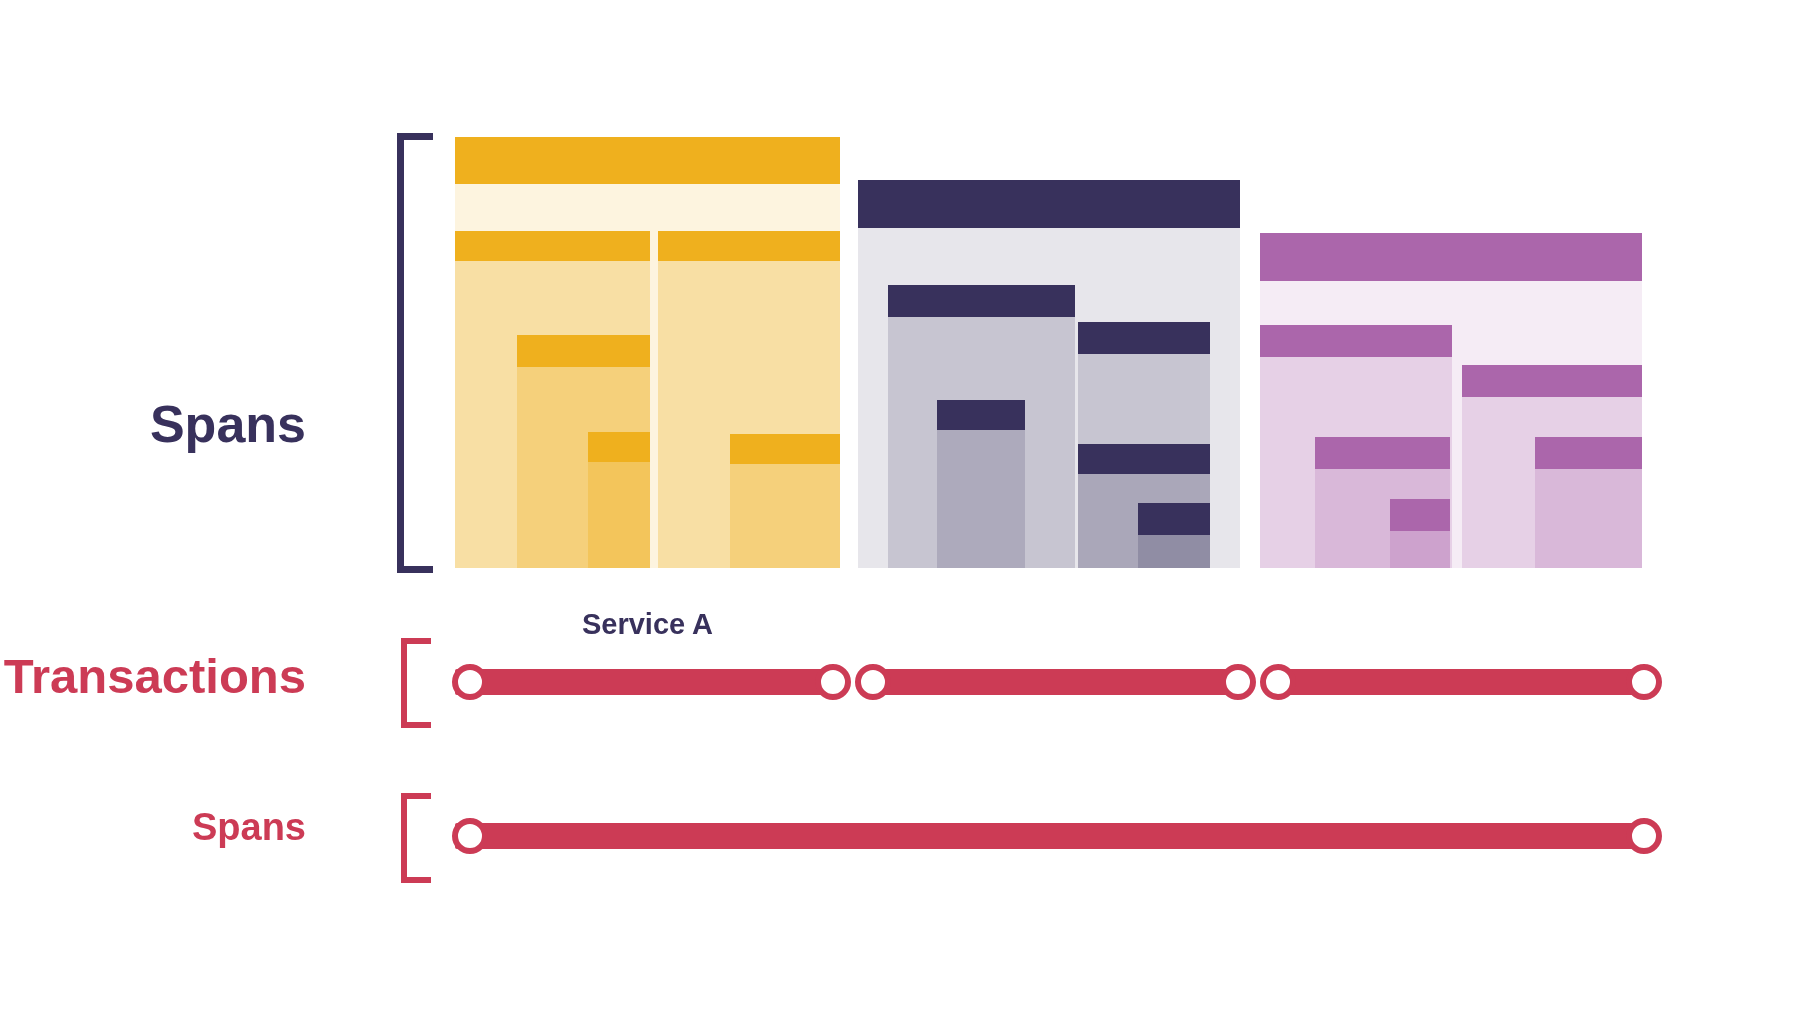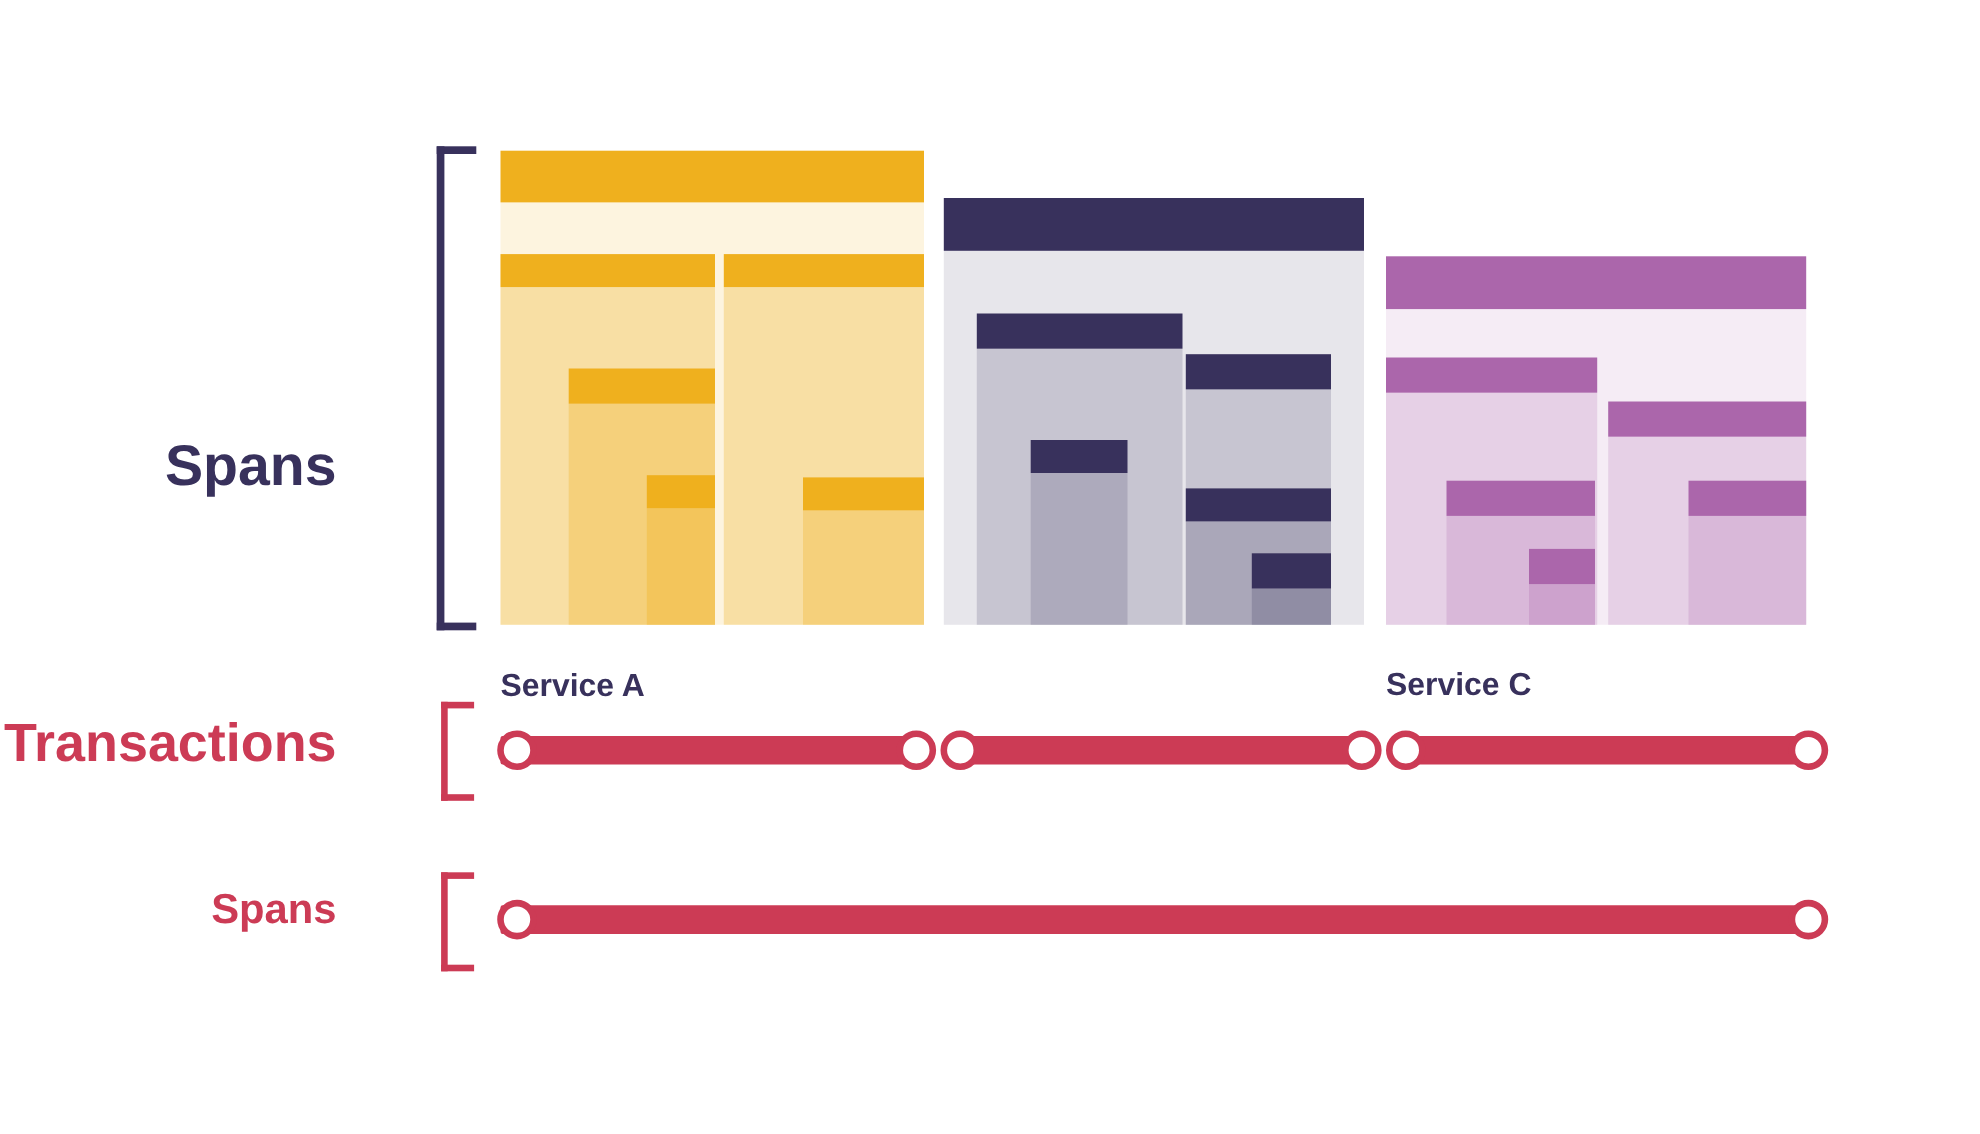--- a/index.html
+++ b/index.html
@@ -53,21 +53,21 @@
   .service-col{position:absolute;}
 
   .span-box{position:absolute;box-sizing:border-box;}
   .span-head{position:absolute;left:0;top:0;width:100%;}
   .span-body{position:absolute;left:0;width:100%;}
 
   
   .service-label{
     position:absolute;
     font-size:29px;font-weight:bold;color:#38315c;
-    white-space:nowrap;
+    text-align:center;white-space:nowrap;
   }
 
   
   .timeline-bar{
     position:absolute;height:26px;background:#cc3b55;border-radius:2px;
   }
   .node{
     position:absolute;width:36px;height:36px;border-radius:50%;
     background:#ffffff;border:6px solid #cc3b55;box-sizing:border-box;
   }
@@ -181,21 +181,20 @@
       </div>
 
       <div class="span-box" style="left:1390px;top:499px;width:60px;height:69px;">
         <div class="span-body" style="top:32px;height:37px;background:rgba(171,102,171,0.26);"></div>
         <div class="span-head" style="height:32px;background:#ab66ab;"></div>
       </div>
     </div>
   </div>
 
   <div class="service-label" style="left:455px;top:608px;width:385px;">Service A</div>
-  <div class="service-label" style="left:1260px;top:607px;width:382px;">Service C</div>
 
   <div>
     <div class="timeline-bar" style="left:455px;top:669px;width:378px;"></div>
     <div class="timeline-bar" style="left:862px;top:669px;width:378px;"></div>
     <div class="timeline-bar" style="left:1267px;top:669px;width:378px;"></div>
 
     <div class="node" style="left:452px;top:664px;"></div>
     <div class="node" style="left:815px;top:664px;"></div>
     <div class="node" style="left:855px;top:664px;"></div>
     <div class="node" style="left:1220px;top:664px;"></div>

